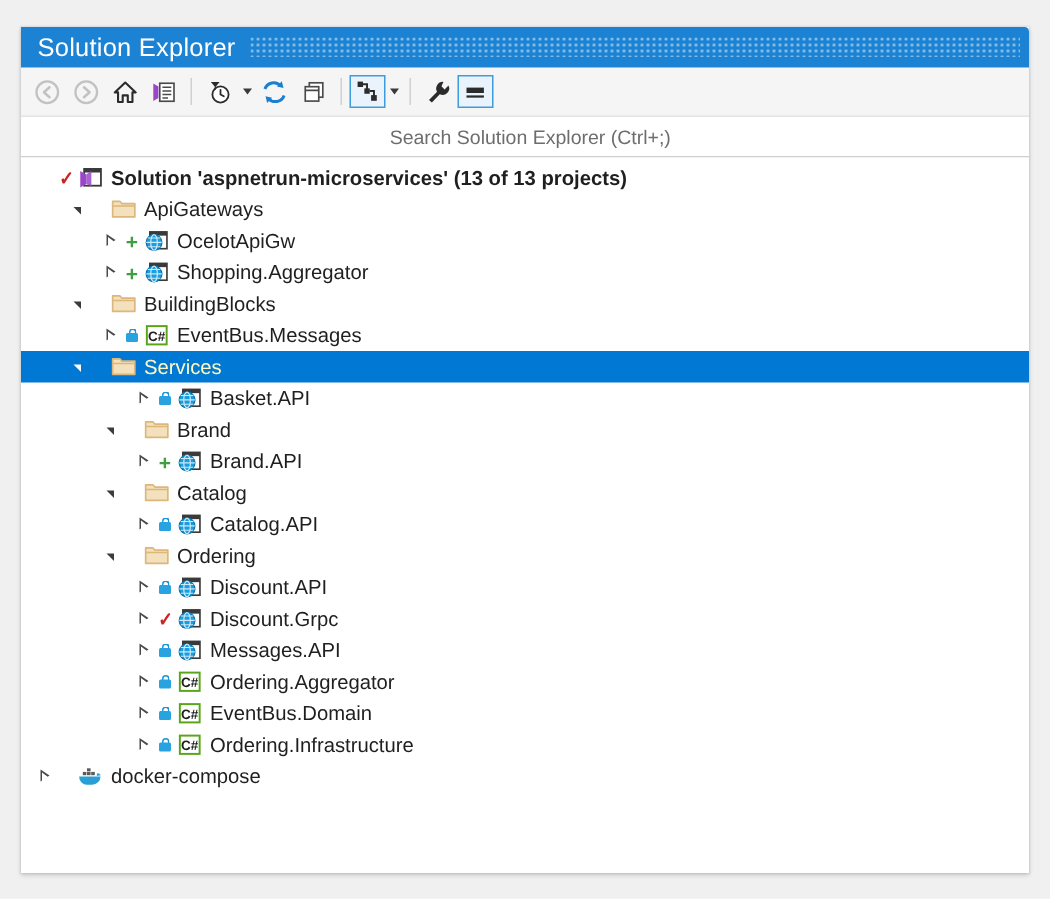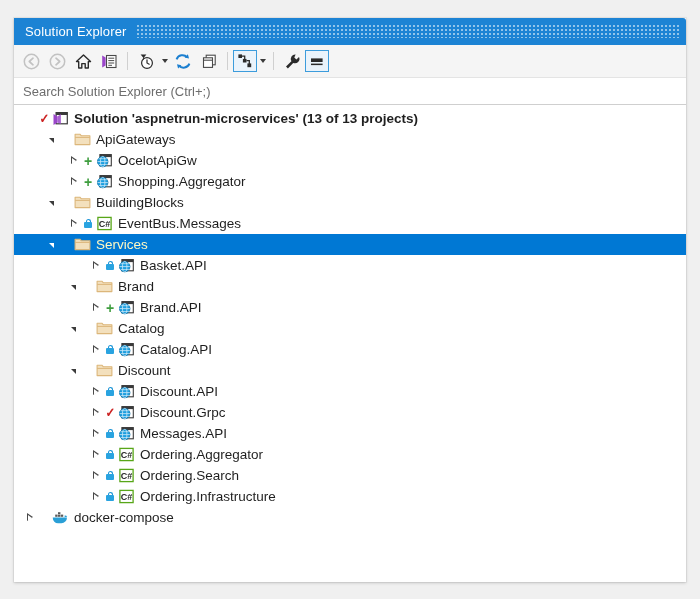--- a/index.html
+++ b/index.html
@@ -31,21 +31,21 @@
     height: 27px;
     background: #1c83d4;
     display: flex;
     align-items: center;
     flex: 0 0 auto;
     position: relative;
     border-top-right-radius: 3px;
   }
   .titlebar-label {
     color: #ffffff;
-    font-size: 13px;
+    font-size: 17px;
     padding-left: 11px;
     letter-spacing: 0.15px;
     white-space: nowrap;
     z-index: 2;
   }
   .titlebar-grip {
     flex: 1 1 auto;
     height: 13px;
     margin-left: 10px;
     margin-right: 6px;
@@ -104,20 +104,21 @@
     align-items: center;
   }
   .search-input {
     border: 0; outline: 0;
     width: 100%; height: 100%;
     font-family: "Liberation Sans", sans-serif;
     font-size: 13px;
     color: #6d6d6d;
     padding-left: 9px;
     background: transparent;
+    text-align: center;
   }
   .search-input::placeholder { color: #6d6d6d; opacity: 1; }
 
   
   .tree {
     flex: 1 1 auto;
     background: #ffffff;
     padding-top: 3px;
     overflow: hidden;
   }
@@ -563,21 +564,21 @@
           <span class="expander">
             <span class="chev-expanded"></span>
           </span>
           <span class="status"></span>
           <span class="icon">
             <svg width="17" height="15" viewBox="0 0 16 15" aria-hidden="true">
               <path d="M0.6 2.2 L5.4 2.2 L6.7 3.7 L15.4 3.7 L15.4 12.6 L0.6 12.6 Z" fill="#f3e0bd" stroke="#dcb67a" stroke-width="1.1" stroke-linejoin="round"></path>
               <path d="M0.6 5.4 L15.4 5.4" stroke="#dcb67a" stroke-width="1"></path>
             </svg>
           </span>
-          <span class="label">Discount</span>
+          <span class="label">Ordering</span>
         </div>
         <div class="row">
           <span class="indent" style="width:74px;"></span>
           <span class="expander">
             <span class="chev-collapsed"></span>
           </span>
           <span class="status">
             <span class="glyph-lock">
               <span class="shackle"></span>
               <span class="body"></span>
@@ -670,21 +671,21 @@
               <span class="shackle"></span>
               <span class="body"></span>
             </span>
           </span>
           <span class="icon">
             <svg width="17" height="15" viewBox="0 0 16 15" aria-hidden="true">
               <rect x="1.4" y="1.4" width="13.2" height="12.2" fill="#ffffff" stroke="#58a618" stroke-width="1.3"></rect>
               <text x="8" y="11" font-family="Liberation Sans, sans-serif" font-size="9" font-weight="bold" fill="#1f1f1f" text-anchor="middle">C#</text>
             </svg>
           </span>
-          <span class="label">Ordering.Search</span>
+          <span class="label">EventBus.Domain</span>
         </div>
         <div class="row">
           <span class="indent" style="width:74px;"></span>
           <span class="expander">
             <span class="chev-collapsed"></span>
           </span>
           <span class="status">
             <span class="glyph-lock">
               <span class="shackle"></span>
               <span class="body"></span>

